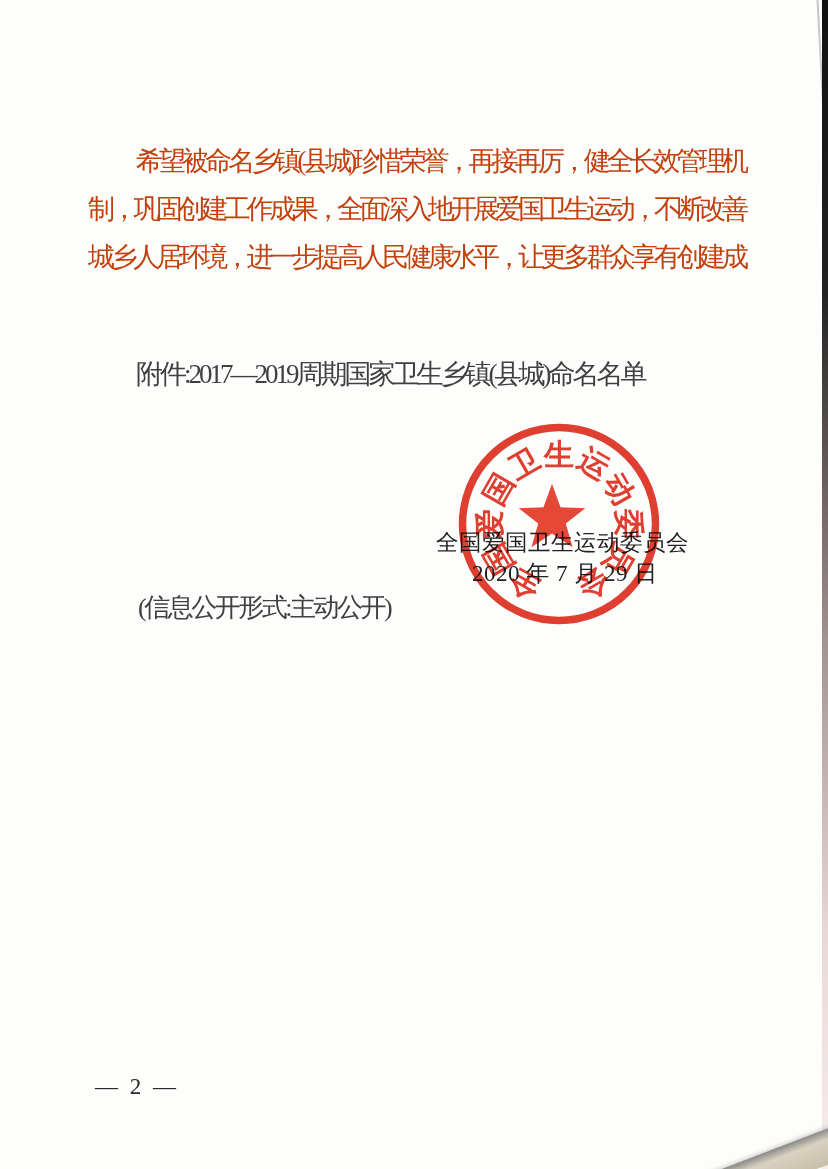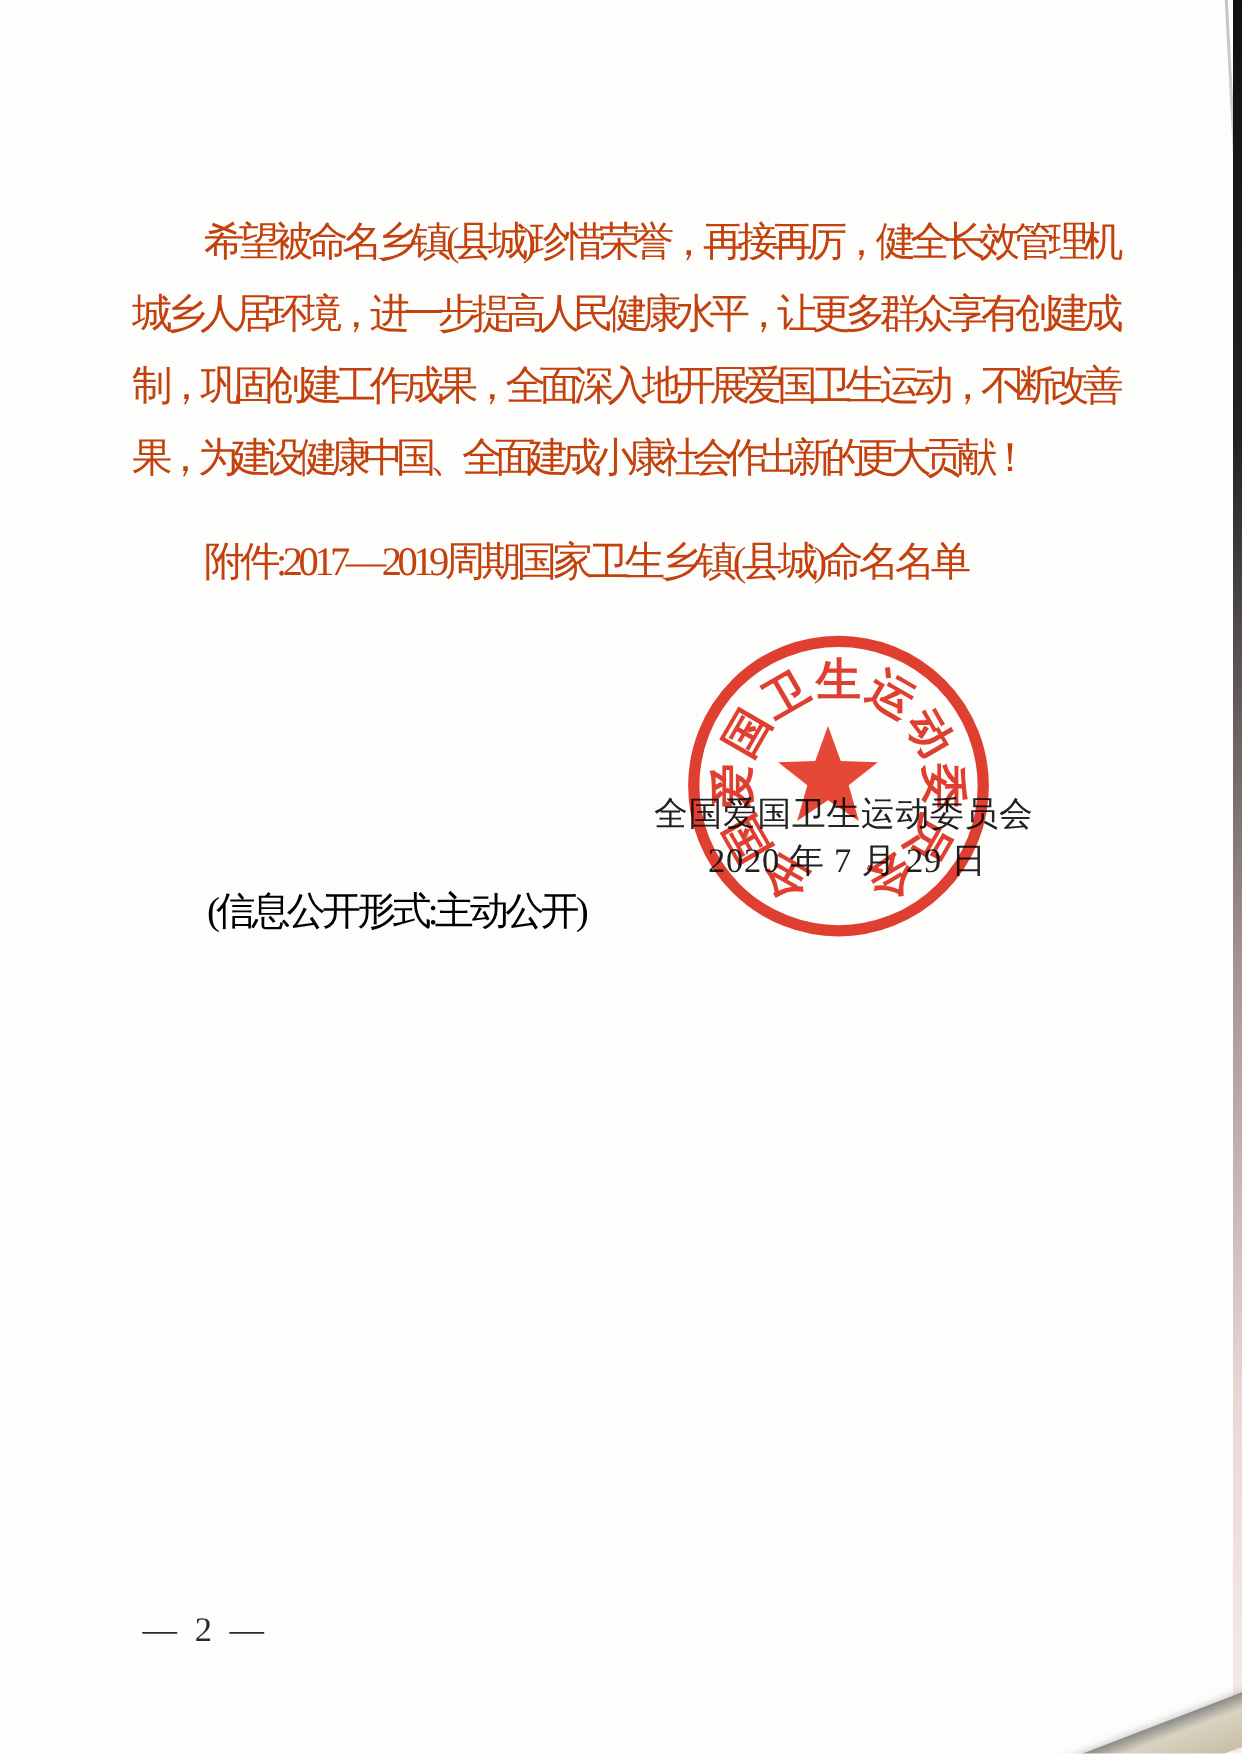--- a/index.html
+++ b/index.html
@@ -31,21 +31,21 @@
   .para-line.indent { padding-left: 48px; }
 
   
   .attachment {
     position: absolute;
     left: 136px;
     top: 356px;
     font-size: 27px;
     letter-spacing: -3px;
     white-space: nowrap;
-    color: #c2410c;
+    color: #404040;
   }
 
   
   .sig-org {
     position: absolute;
     left: 436px;
     top: 527px;
     font-size: 22.5px;
     letter-spacing: 0.5px;
     white-space: nowrap;
@@ -62,21 +62,21 @@
   }
 
   
   .disclosure {
     position: absolute;
     left: 138px;
     top: 590px;
     font-size: 26px;
     letter-spacing: -2.5px;
     white-space: nowrap;
-    color: #000000;
+    color: #404040;
   }
 
   
   .page-number {
     position: absolute;
     left: 95px;
     top: 1074px;
     font-size: 23px;
     letter-spacing: 3px;
     white-space: nowrap;
@@ -131,23 +131,22 @@
     box-shadow: 0 -2px 4px rgba(150,150,150,0.35);
   }
 </style>
 </head>
 <body>
 
 <div class="page">
 
   <div class="paragraph">
     <div class="para-line justify indent">希望被命名乡镇(县城)珍惜荣誉，再接再厉，健全长效管理机</div>
+    <div class="para-line justify">制，巩固创建工作成果，全面深入地开展爱国卫生运动，不断改善</div>
     <div class="para-line justify">城乡人居环境，进一步提高人民健康水平，让更多群众享有创建成</div>
-    <div class="para-line justify">制，巩固创建工作成果，全面深入地开展爱国卫生运动，不断改善</div>
-    <div class="para-line">果，为建设健康中国、全面建成小康社会作出新的更大贡献！</div>
   </div>
 
   <div class="attachment">附件:2017—2019周期国家卫生乡镇(县城)命名名单</div>
 
   <div class="sig-org">全国爱国卫生运动委员会</div>
   <div class="sig-date">2020 年 7 月 29 日</div>
 
   <div class="seal">
     <svg viewBox="-115 -111 230 230" xmlns="http://www.w3.org/2000/svg">
       <g>

